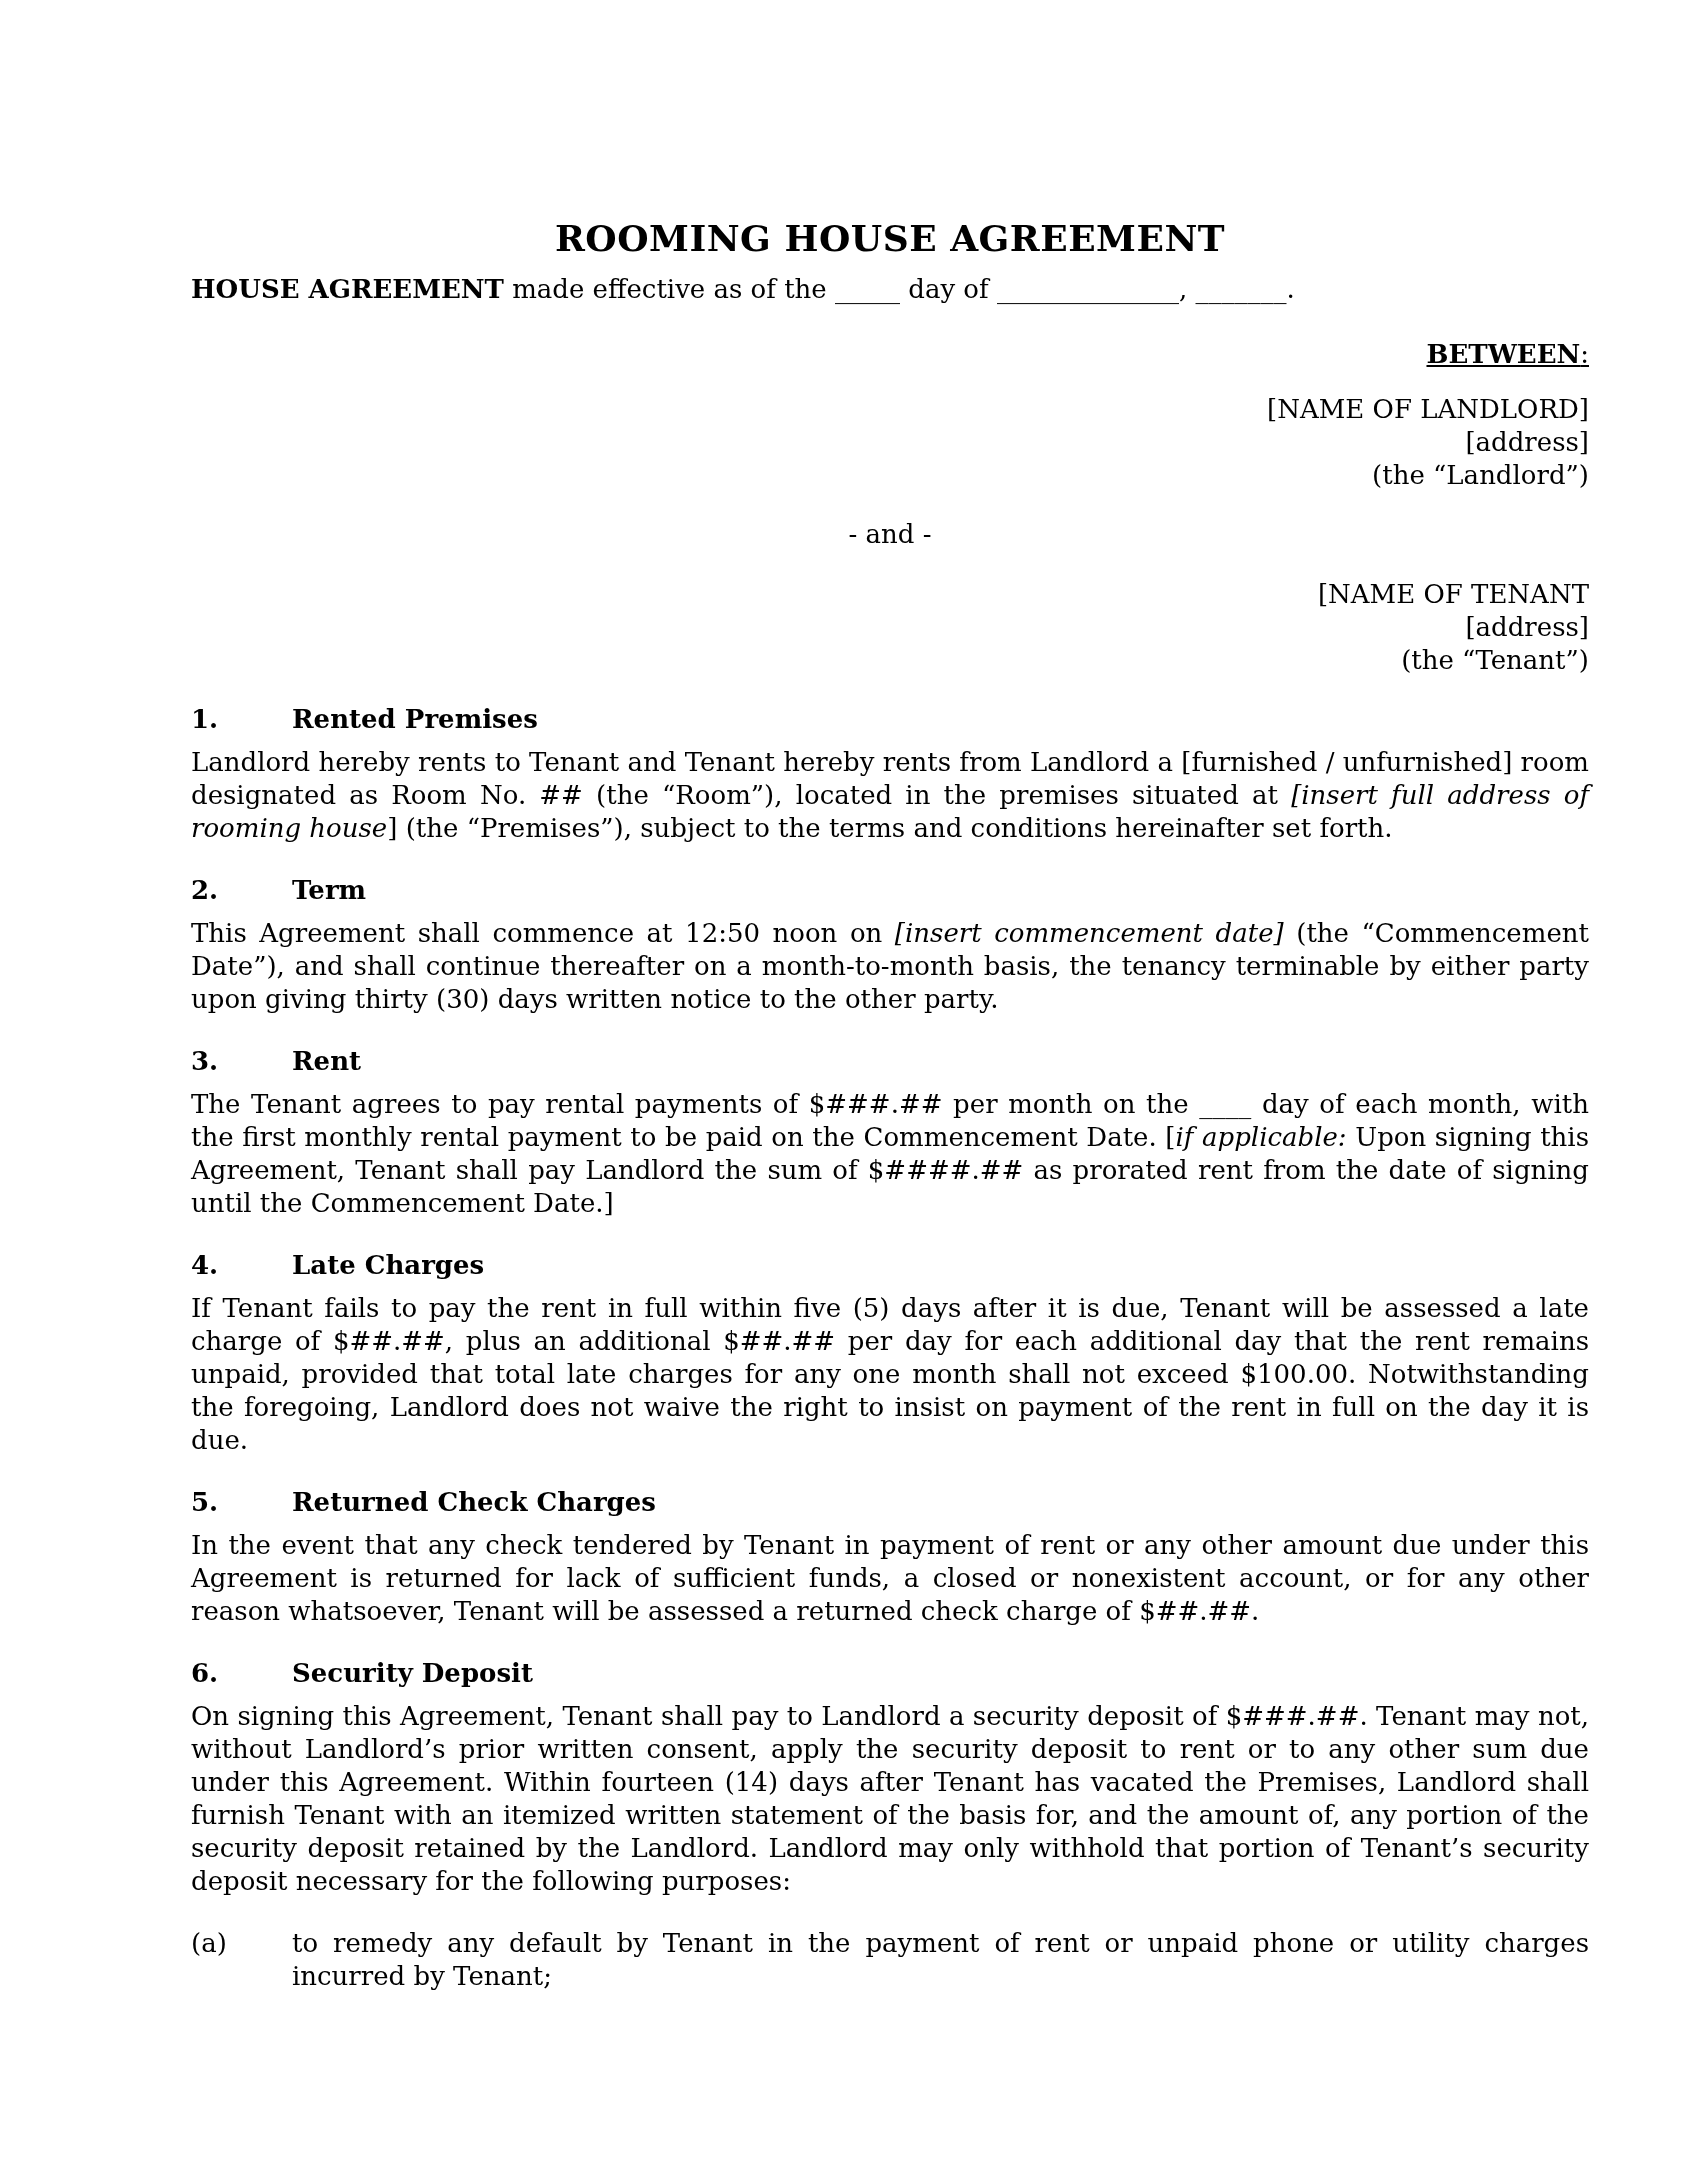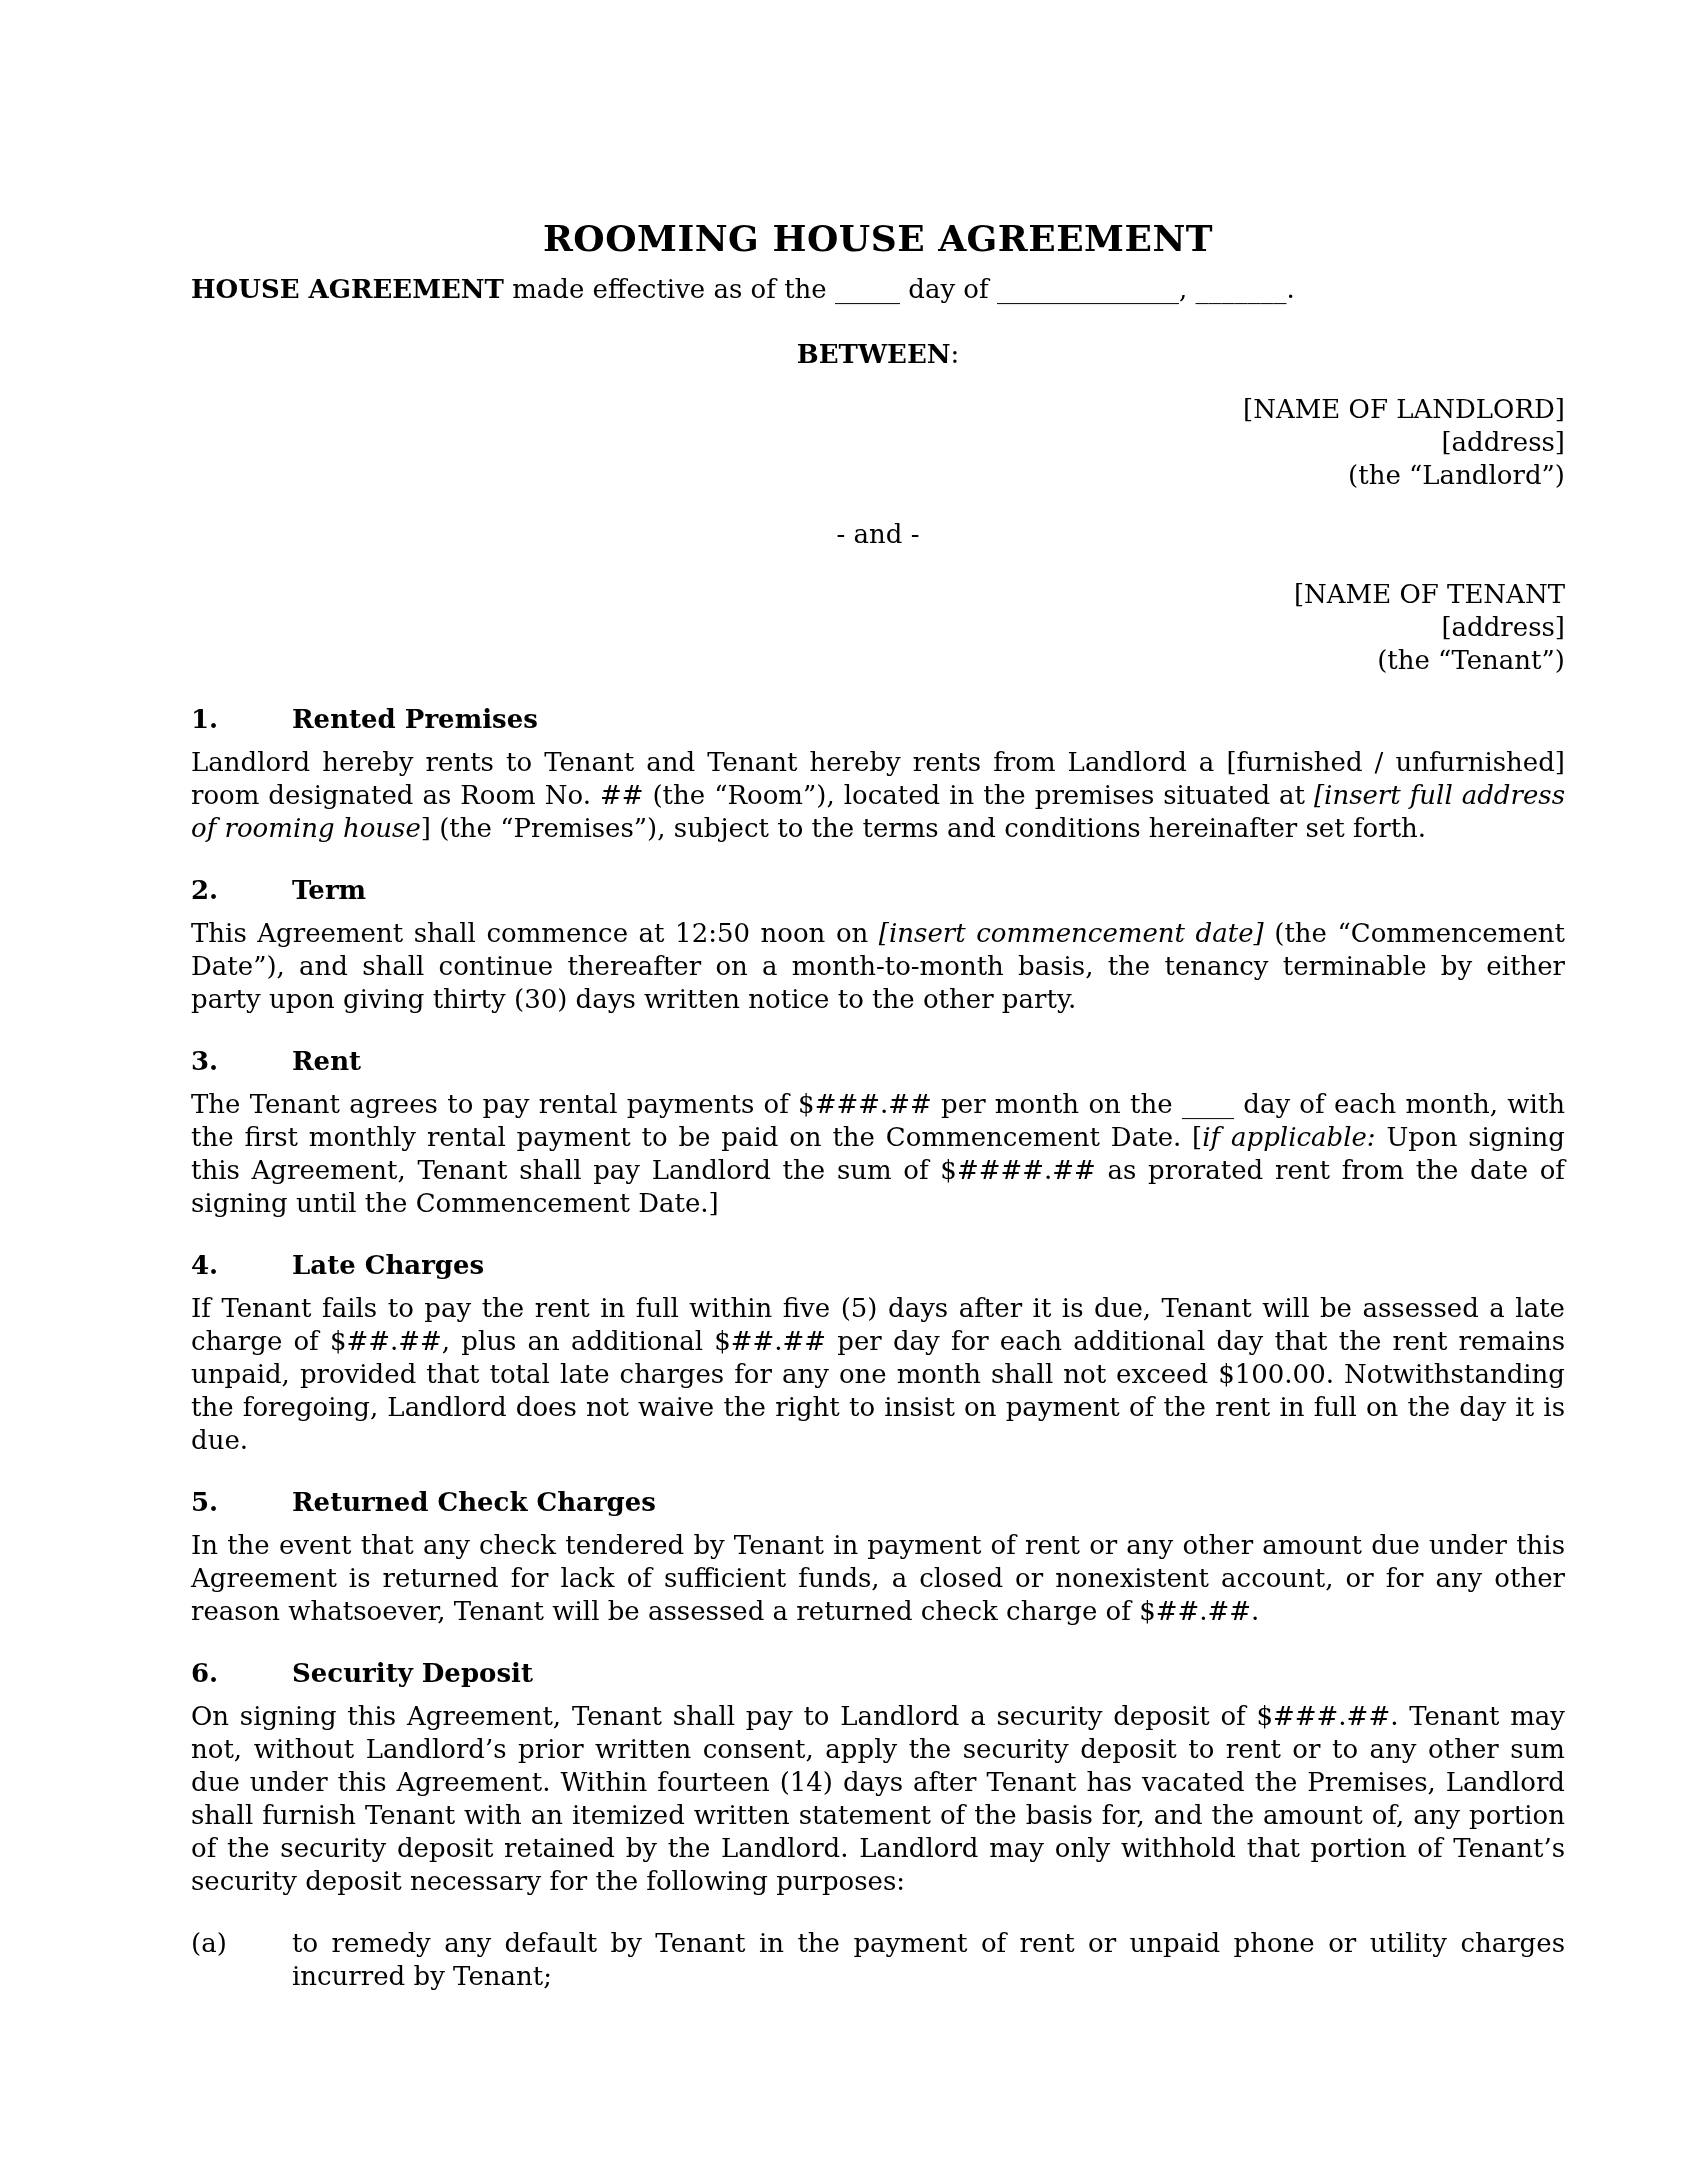--- a/index.html
+++ b/index.html
@@ -15,39 +15,40 @@
     color: #000000;
   }
   .page {
     position: relative;
     width: 1683px;
     height: 2178px;
     background: #ffffff;
   }
   .content {
     box-sizing: border-box;
-    padding: 216px 118px 0 191px;
+    padding: 216px 94px 0 191px;
     font-size: 26px;
     line-height: 33px;
     text-align: justify;
   }
   .doc-title {
     margin: 0 0 13px 0;
     font-size: 36px;
     line-height: 44px;
     font-weight: bold;
     text-align: center;
     letter-spacing: 0.5px;
   }
   .intro {
     margin: 0 0 32px 0;
   }
   .between {
     margin: 0 0 22px 0;
-    text-align: center;
+    text-align: right;
+    text-decoration: underline;
   }
   .b { font-weight: bold; }
   .i { font-style: italic; }
   .party {
     text-align: center;
     margin: 0 0 26px 0;
   }
   .party div { text-align: right; }
   .and-sep {
     text-align: center;

